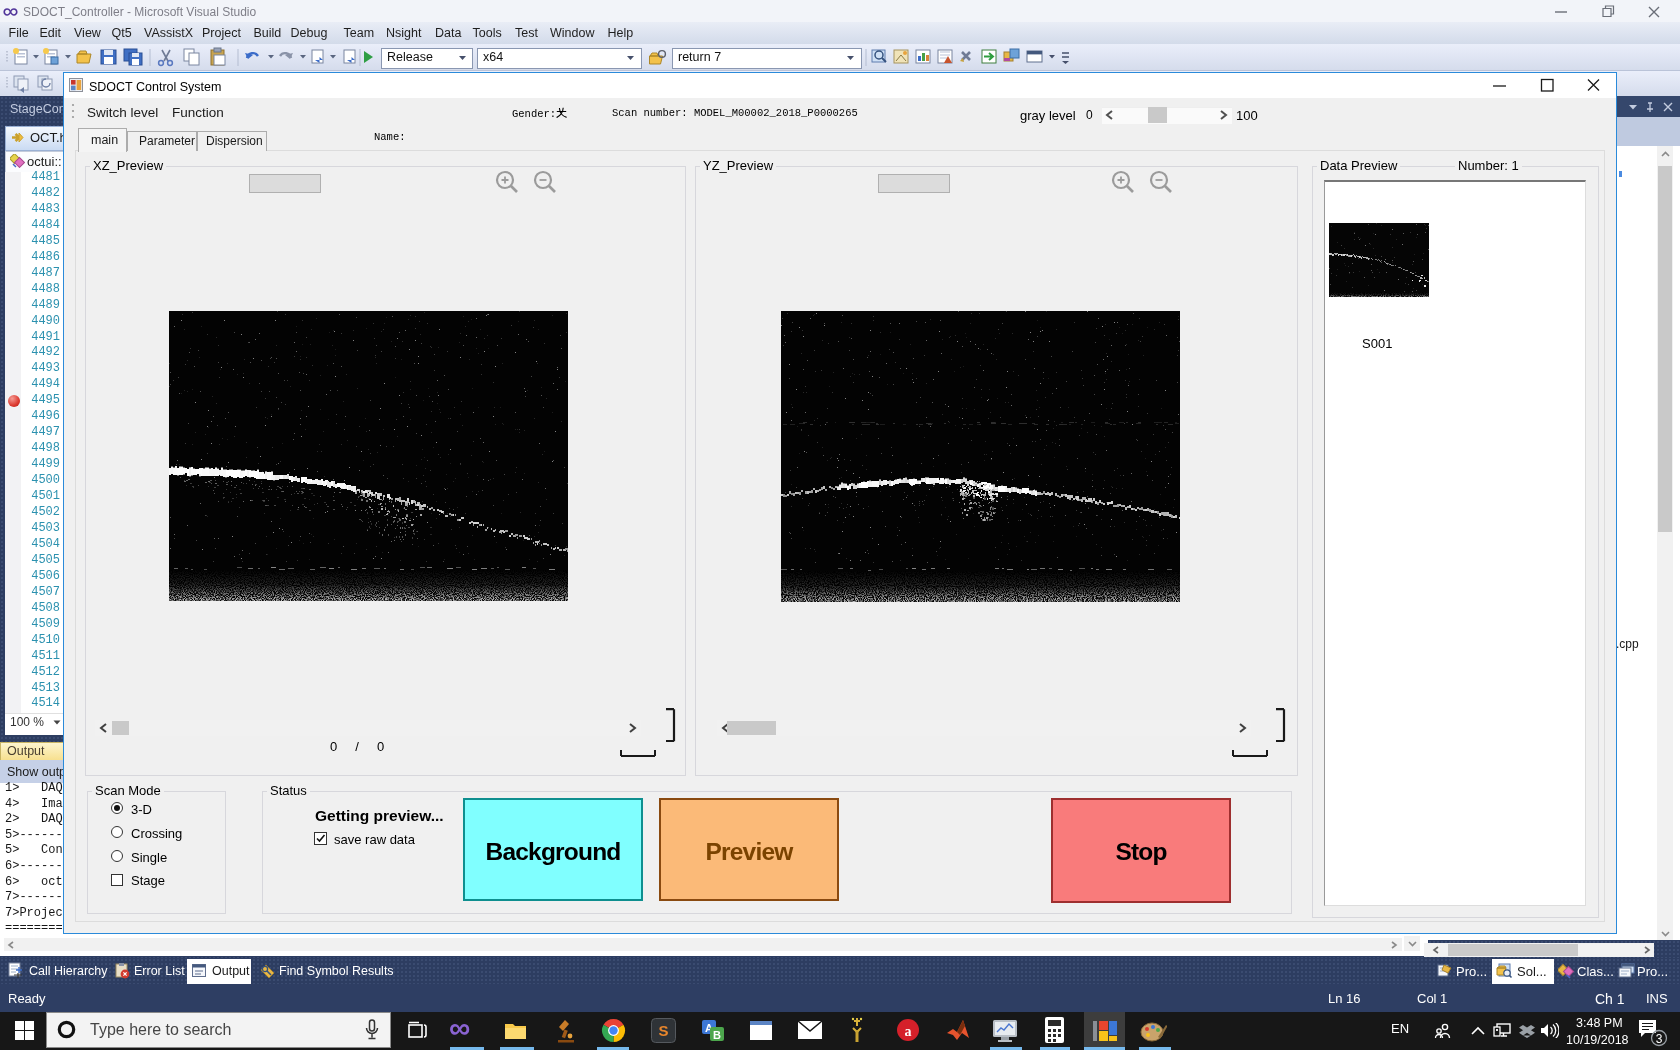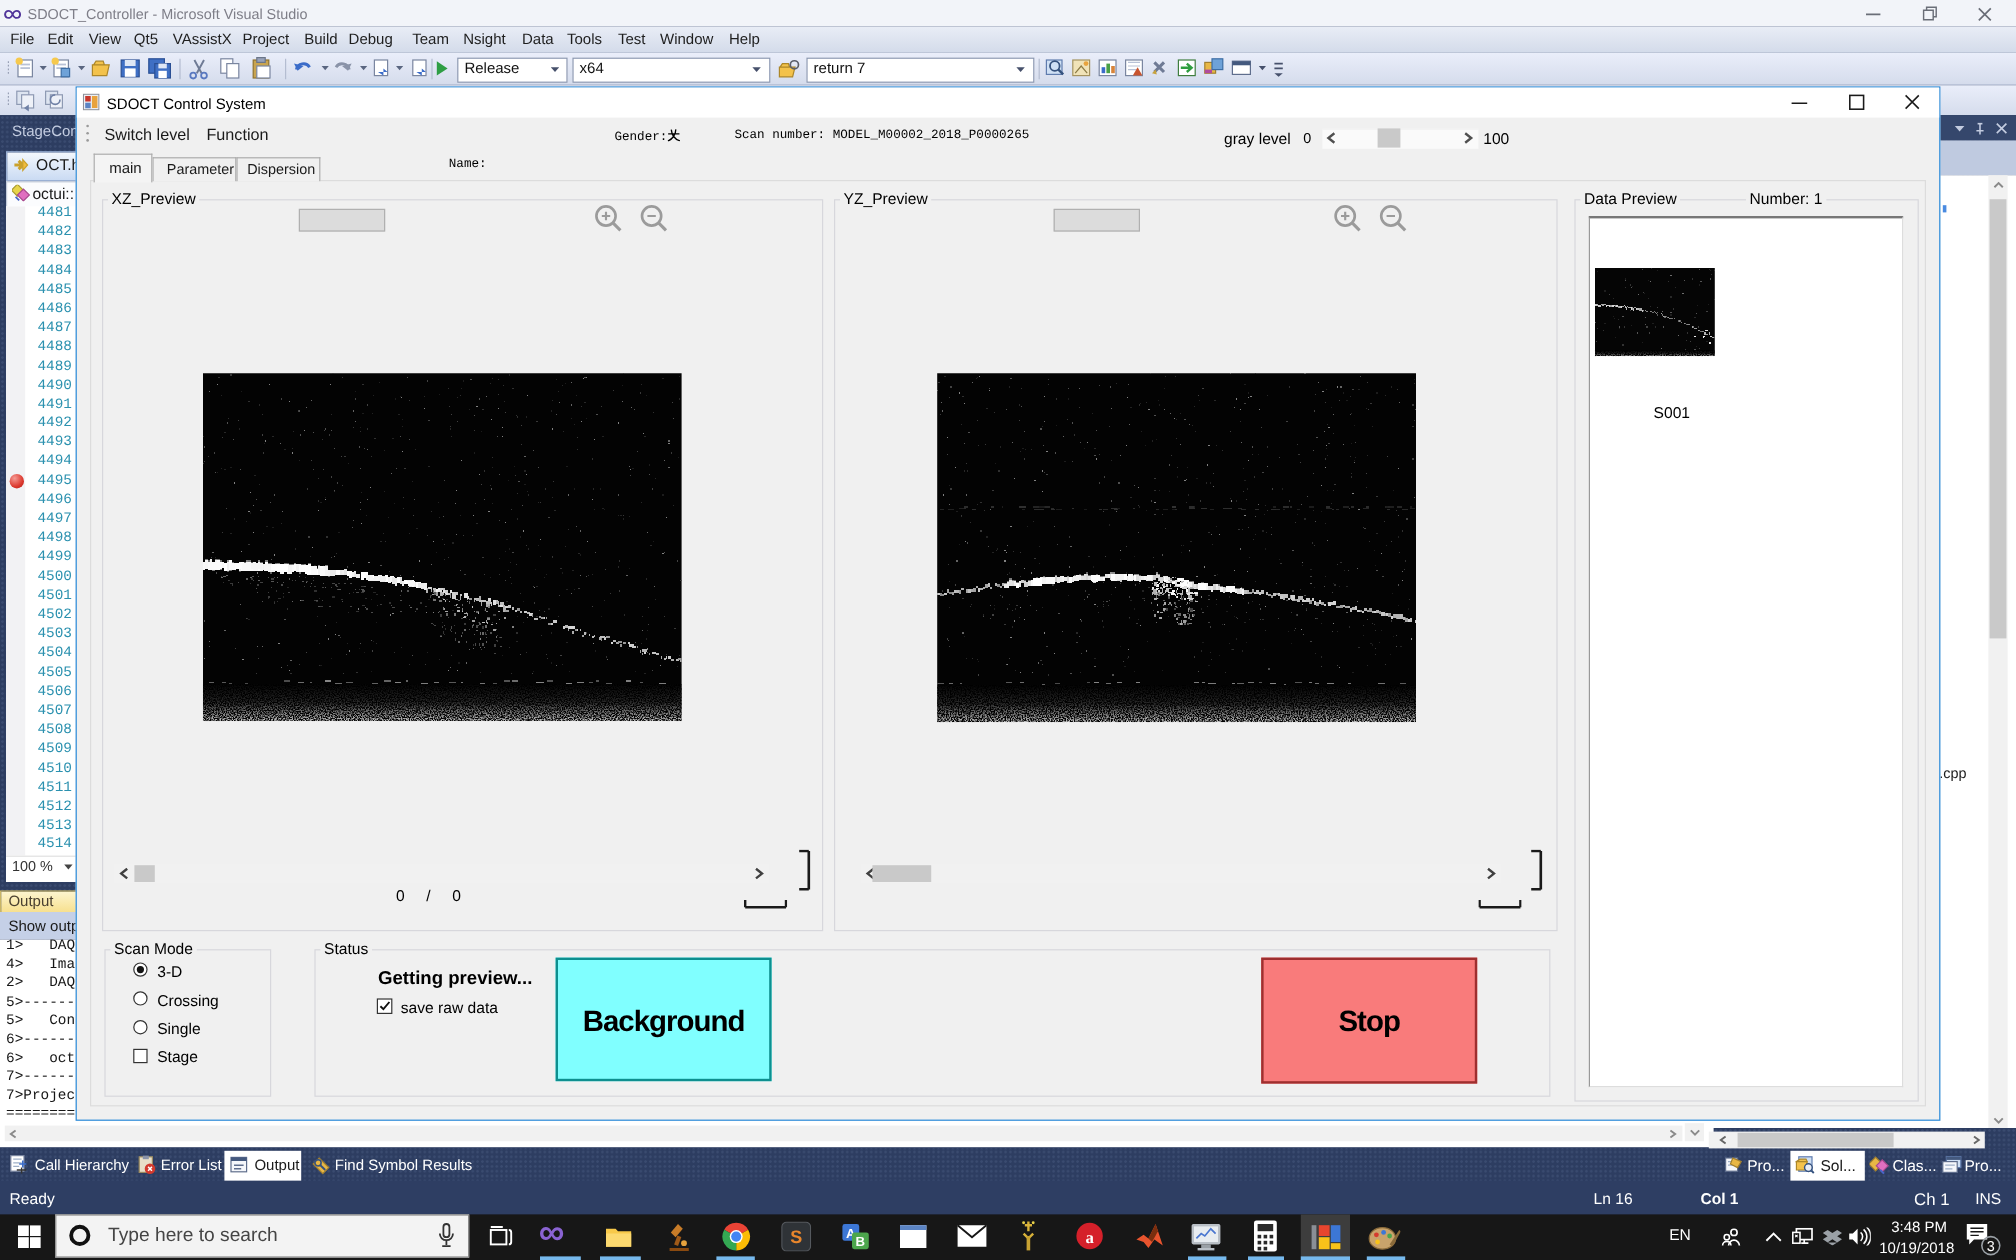--- a/index.html
+++ b/index.html
@@ -3009,21 +3009,21 @@
         <rect x="91" y="54" width="2" height="2" fill="#b4b4b4"></rect>
         <rect x="92" y="52" width="2" height="1" fill="#e2e2e2"></rect>
         <rect x="83" y="57" width="1" height="1" fill="#ececec"></rect>
         <rect x="91" y="57" width="1" height="1" fill="#f2f2f2"></rect>
         <rect x="96" y="57" width="2" height="1" fill="#d6d6d6"></rect>
         <rect x="90" y="57" width="1" height="2" fill="#ebebeb"></rect>
         <rect x="95" y="54" width="1" height="2" fill="#b6b6b6"></rect>
         <rect x="0" y="69" width="100" height="5" filter="url(#bdt)" opacity="0.8"></rect>
         <rect x="0" y="69" width="100" height="5" fill="url(#fdt)"></rect>
       </svg></div>
-<div class="tx" style="left:1362px;top:336px;font-size:13px;color:#000;margin-left:16px;">S001</div>
+<div class="tx" style="left:1362px;top:336px;font-size:13px;color:#000;">S001</div>
 
 <div class="grpbox" style="left:87px;top:791px;width:137px;height:121px;"></div>
 <div class="grplbl" style="left:92px;top:784px;">Scan Mode</div>
 <div class="a" style="left:111px;top:802px;width:12px;height:12px;border-radius:50%;background:#fff;border:1px solid #333;box-sizing:border-box;"></div>
 <div class="a" style="left:114px;top:805px;width:6px;height:6px;border-radius:50%;background:#111;"></div>
 <div class="tx" style="left:131px;top:802px;font-size:13px;color:#000;">3-D</div>
 <div class="a" style="left:111px;top:826px;width:12px;height:12px;border-radius:50%;background:#fff;border:1px solid #333;box-sizing:border-box;"></div>
 <div class="tx" style="left:131px;top:826px;font-size:13px;color:#000;">Crossing</div>
 <div class="a" style="left:111px;top:850px;width:12px;height:12px;border-radius:50%;background:#fff;border:1px solid #333;box-sizing:border-box;"></div>
 <div class="tx" style="left:131px;top:850px;font-size:13px;color:#000;">Single</div>
@@ -3032,20 +3032,21 @@
 
 <div class="grpbox" style="left:262px;top:791px;width:1028px;height:121px;"></div>
 <div class="grplbl" style="left:267px;top:784px;">Status</div>
 <div class="tx" style="left:315px;top:807px;font-size:15.5px;font-weight:bold;color:#000;">Getting preview...</div>
 <div class="a" style="left:314px;top:832px;width:13px;height:13px;background:#fff;border:1px solid #333;box-sizing:border-box;"></div>
 <svg class="a" style="left:316px;top:834px" width="10" height="9">
       <path d="M1 4.5 L3.5 7 L8.5 1" stroke="#111" stroke-width="1.6" fill="none"></path>
     </svg>
 <div class="tx" style="left:334px;top:832px;font-size:13px;color:#000;">save raw data</div>
 <div class="btn" style="left:463px;top:798px;width:180px;height:103px;line-height:103px;background:#80ffff;border:2px solid #0e8f8f;box-sizing:border-box;">Background</div>
+<div class="btn" style="left:659px;top:798px;width:180px;height:103px;line-height:103px;background:#fbba78;border:2px solid #8a4a10;box-sizing:border-box;color:#7b4300;">Preview</div>
 <div class="btn" style="left:1051px;top:798px;width:180px;height:105px;line-height:103px;background:#f97b7b;border:2px solid #9e2f2f;box-sizing:border-box;">Stop</div>
 
 <div class="a" style="left:0;top:958px;width:1680px;height:26px;background:#2d3d61 radial-gradient(rgba(120,140,180,0.18) 1px,transparent 1.2px);background-size:4px 4px;"></div>
 <svg class="a" style="left:8px;top:962px" width="17" height="17" viewBox="0 0 17 17">
       <rect x="1" y="1" width="11" height="13" fill="#fff" stroke="#7a86a0"></rect>
       <path d="M3 4 h7 M3 7 h7 M3 10 h5" stroke="#9fb0c8"></path>
       <path d="M8 8 l6 0 M11 5 v6 M11 5 l0 0" stroke="#3b6cc9" stroke-width="1.4"></path>
       <path d="M6 13 h8 M10 11 v5" stroke="#333" stroke-width="1.2"></path>
     </svg>
 <div class="tx" style="left:29px;top:964px;font-size:12.5px;color:#fff;">Call Hierarchy</div>
@@ -3094,21 +3095,21 @@
       <rect x="4" y="2" width="12" height="9" fill="#cfe0f5" stroke="#5f7cae"></rect>
       <rect x="4" y="2" width="12" height="2.6" fill="#44597e"></rect>
       <rect x="1" y="6" width="12" height="9" fill="#f5f7fb" stroke="#5f6e8d"></rect>
       <path d="M3 9 h8 M3 12 h6" stroke="#9fb0c8"></path>
     </svg>
 <div class="tx" style="left:1637px;top:964px;font-size:13px;color:#fff;">Pro...</div>
 
 <div class="a" style="left:0;top:984px;width:1680px;height:28px;background:#2e3e63;"></div>
 <div class="tx" style="left:8px;top:991px;font-size:13px;color:#fff;">Ready</div>
 <div class="tx" style="left:1328px;top:991px;font-size:13px;color:#fff;text-align:right;">Ln 16</div>
-<div class="tx" style="left:1417px;top:991px;font-size:13px;color:#fff;font-weight:bold;">Col 1</div>
+<div class="tx" style="left:1417px;top:991px;font-size:13px;color:#fff;">Col 1</div>
 <div class="tx" style="left:1595px;top:991px;font-size:14px;color:#fff;">Ch 1</div>
 <div class="tx" style="left:1646px;top:991px;font-size:13px;color:#fff;">INS</div>
 
 <div class="a" style="left:0;top:1012px;width:1680px;height:38px;background:#171717;"></div>
 <svg class="a" style="left:15px;top:1021px" width="19" height="19" viewBox="0 0 19 19">
       <rect x="0" y="0" width="9" height="9" fill="#fff"></rect>
       <rect x="10" y="0" width="9" height="9" fill="#fff"></rect>
       <rect x="0" y="10" width="9" height="9" fill="#fff"></rect>
       <rect x="10" y="10" width="9" height="9" fill="#fff"></rect>
     </svg>

